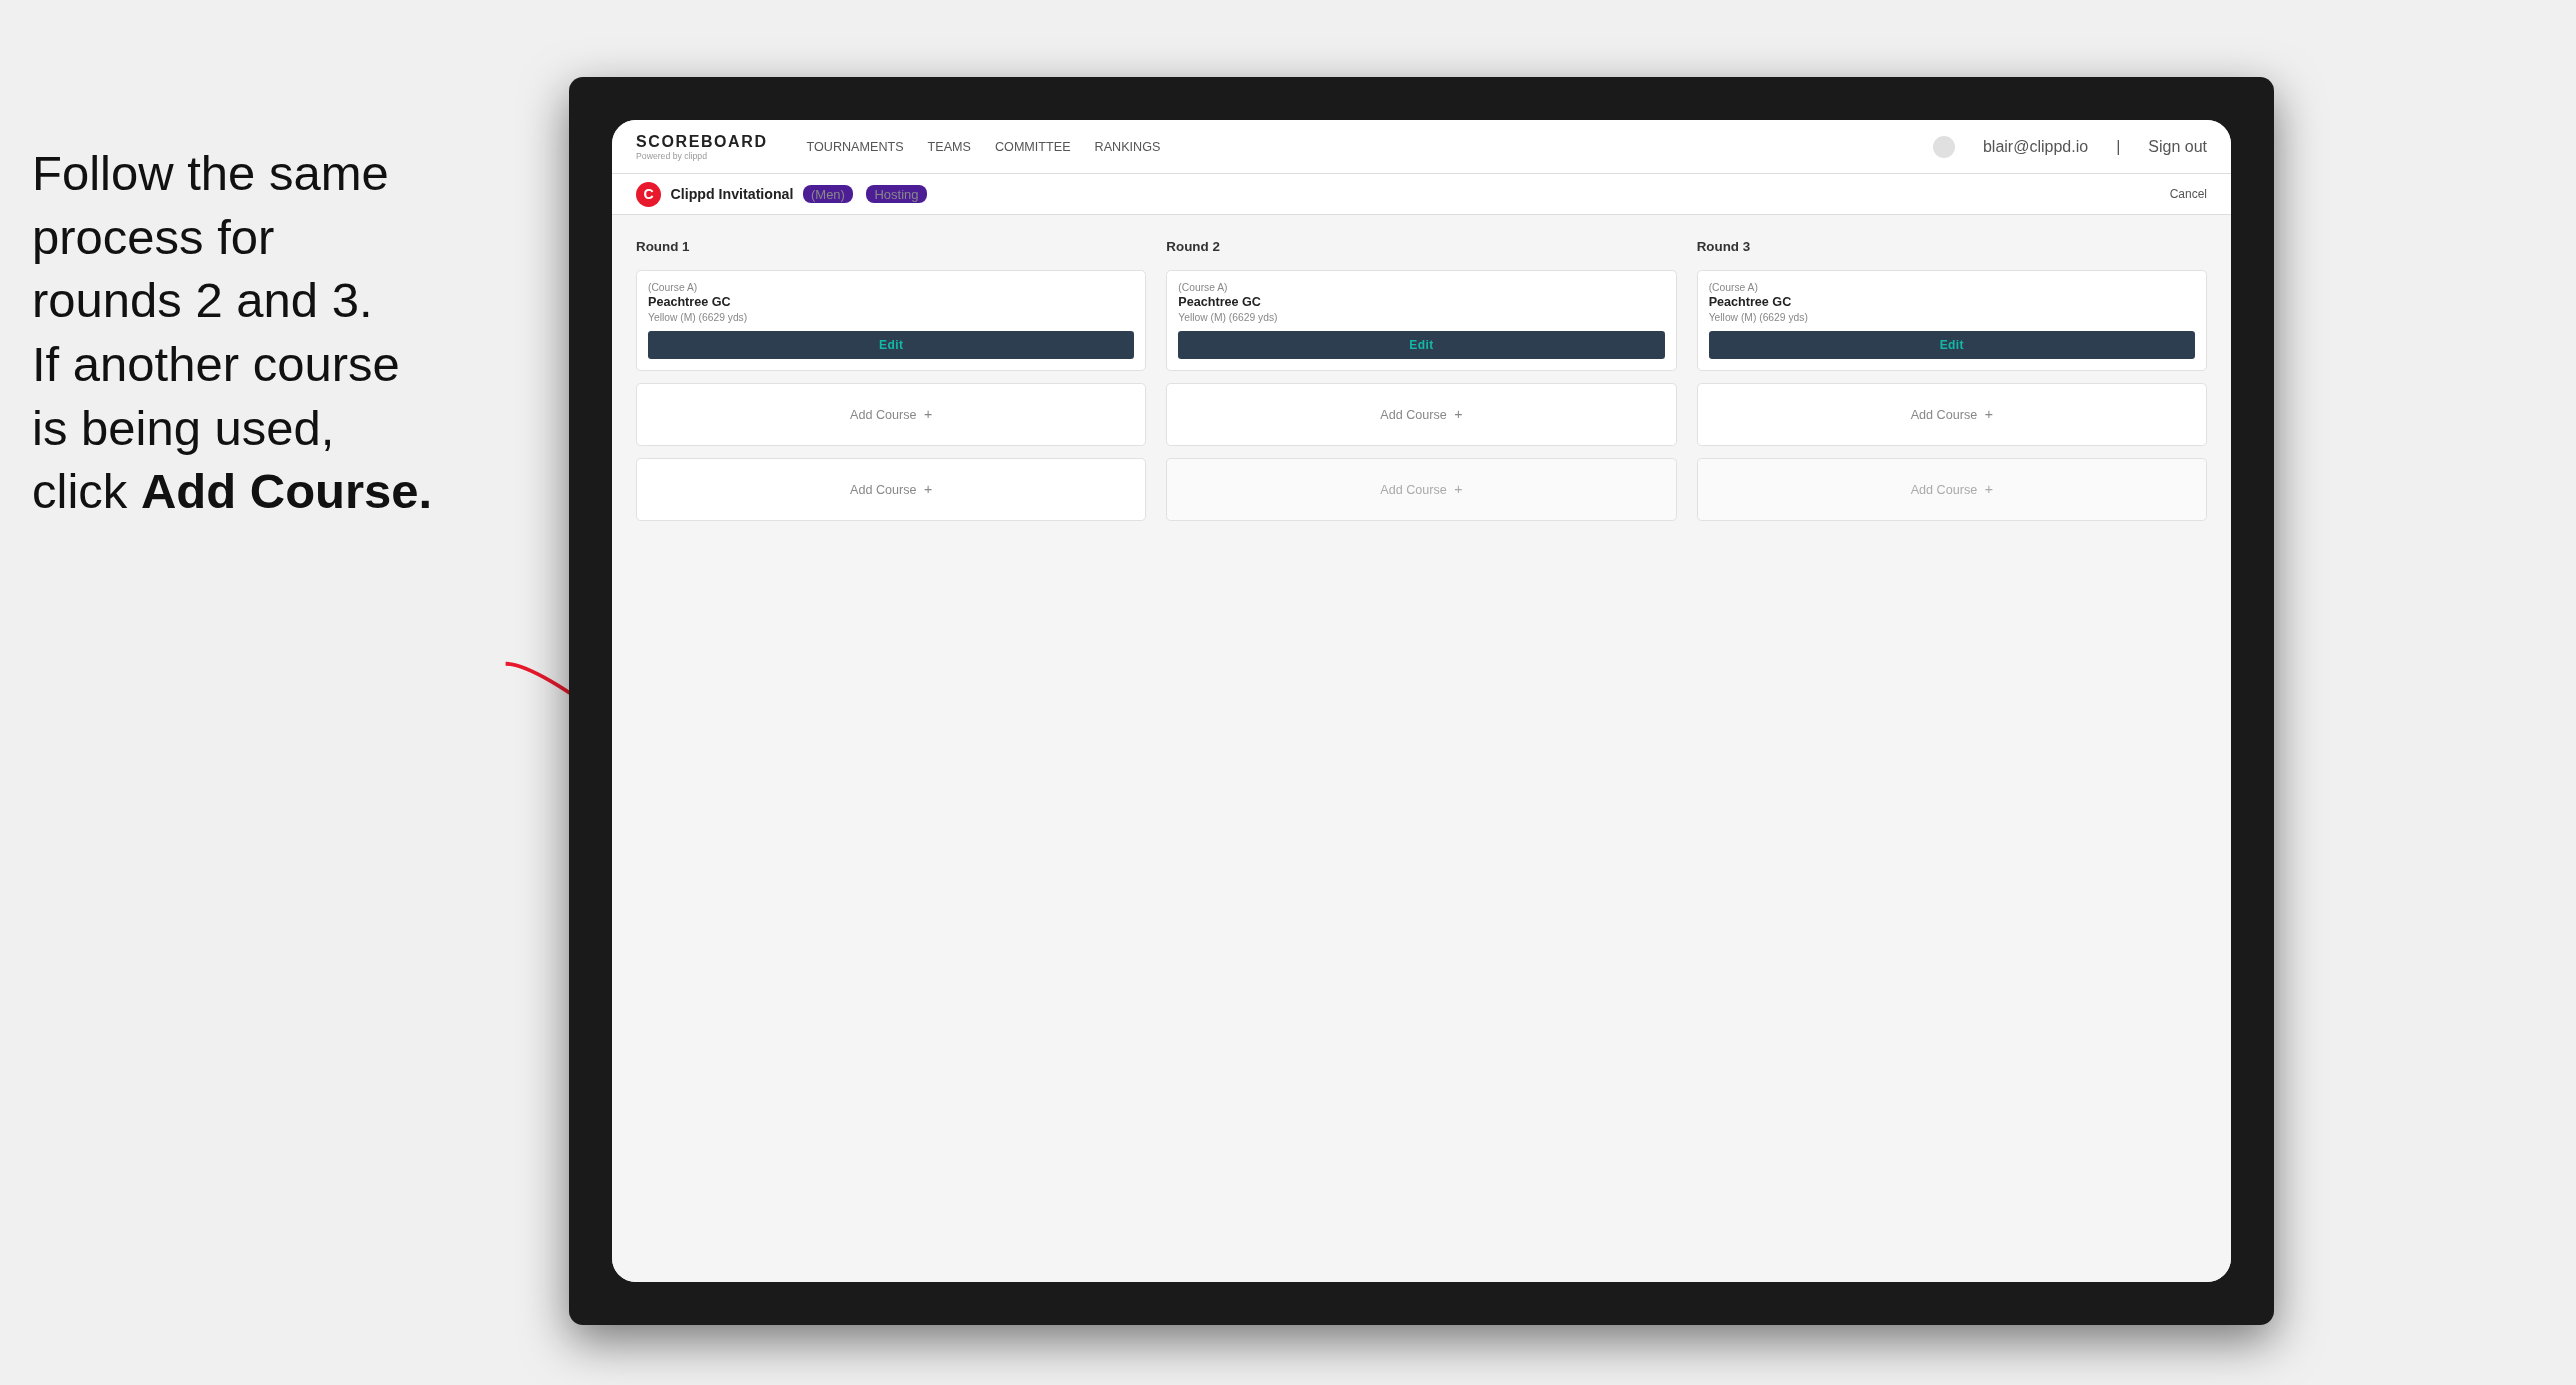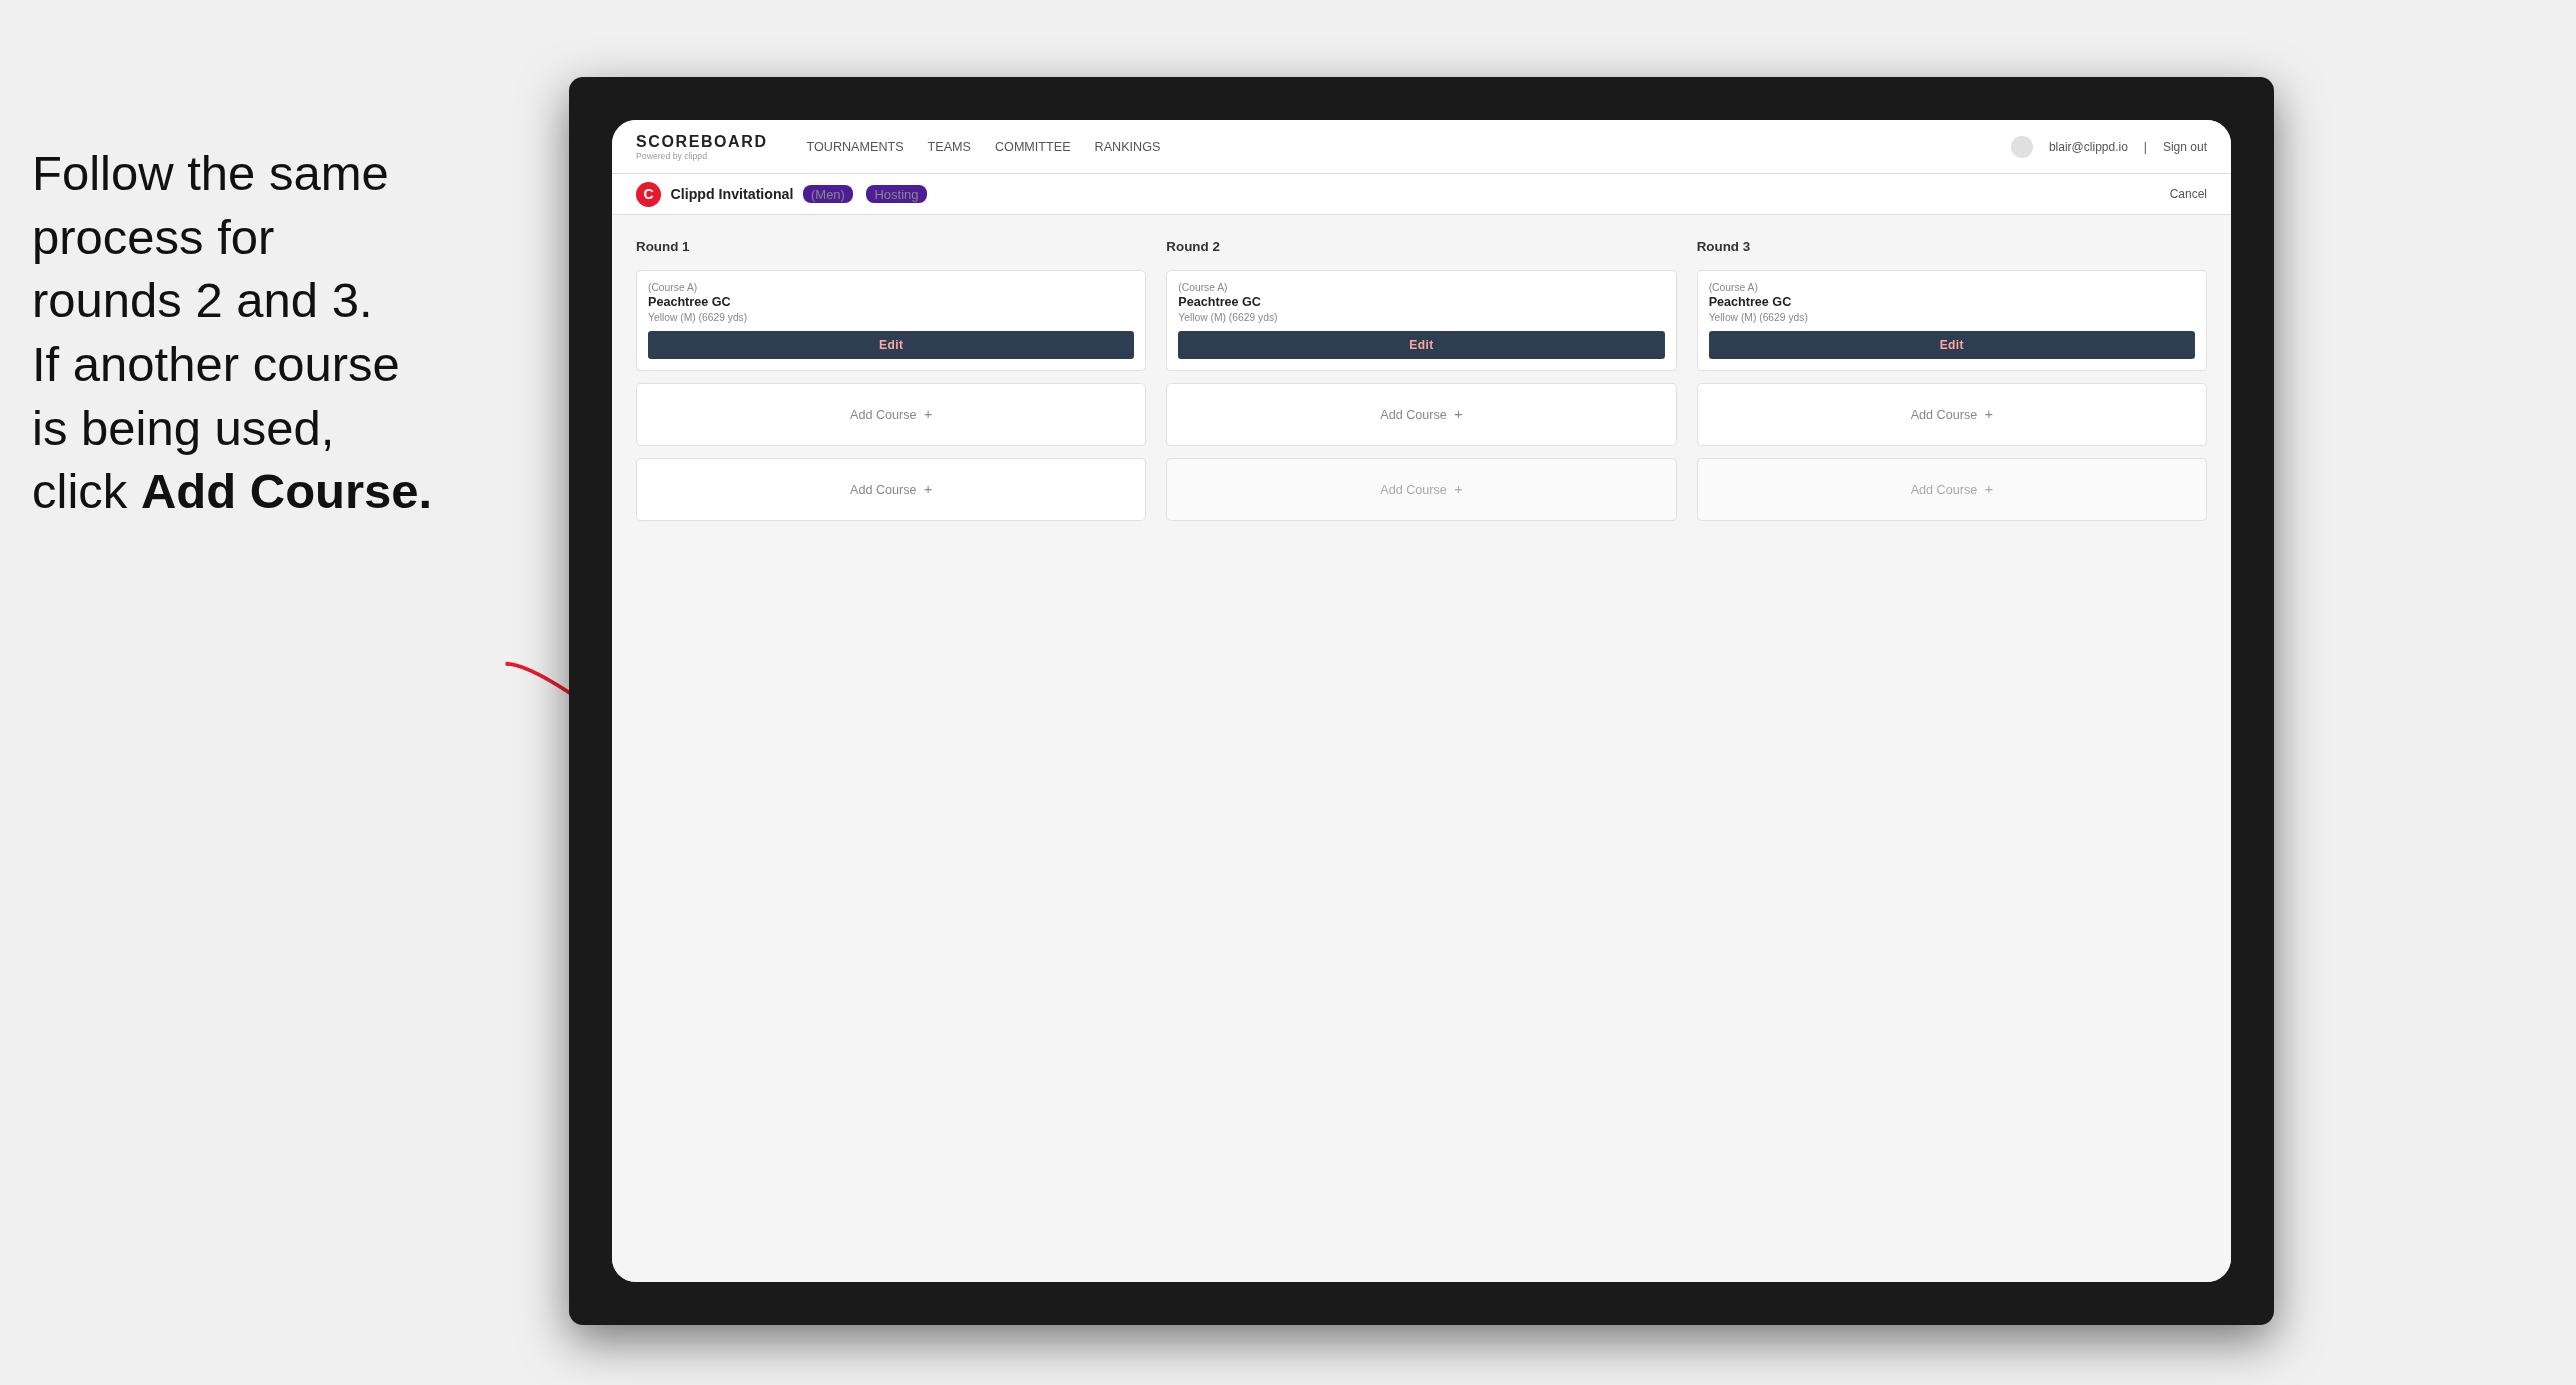--- a/index.html
+++ b/index.html
@@ -95,22 +95,22 @@
       font-size: 12.6px;
       color: #555;
       cursor: pointer;
       text-decoration: none;
       padding: 3.2px 0;
     }
 
     .nav-right {
       display: flex;
       align-items: center;
-      gap: 16px;
-      font-size: 12px;
+      gap: 28px;
+      font-size: 16px;
       color: #555;
     }
 
     .nav-right .user-avatar {
       width: 22px;
       height: 22px;
       background: #e0e0e0;
       border-radius: 50%;
     }
 
@@ -242,21 +242,21 @@
     }
 
     .course-card .course-details {
       font-size: 10.3px;
       color: #888;
       margin-bottom: 8px;
     }
 
     .edit-btn {
       background: #2c3e50;
-      color: #fca5a5;
+      color: #14b8a6;
       border: none;
       border-radius: 3.2px;
       padding: 7.1px 0;
       width: 100%;
       font-size: 12px;
       font-weight: 600;
       cursor: pointer;
       letter-spacing: 0.4px;
     }
 

